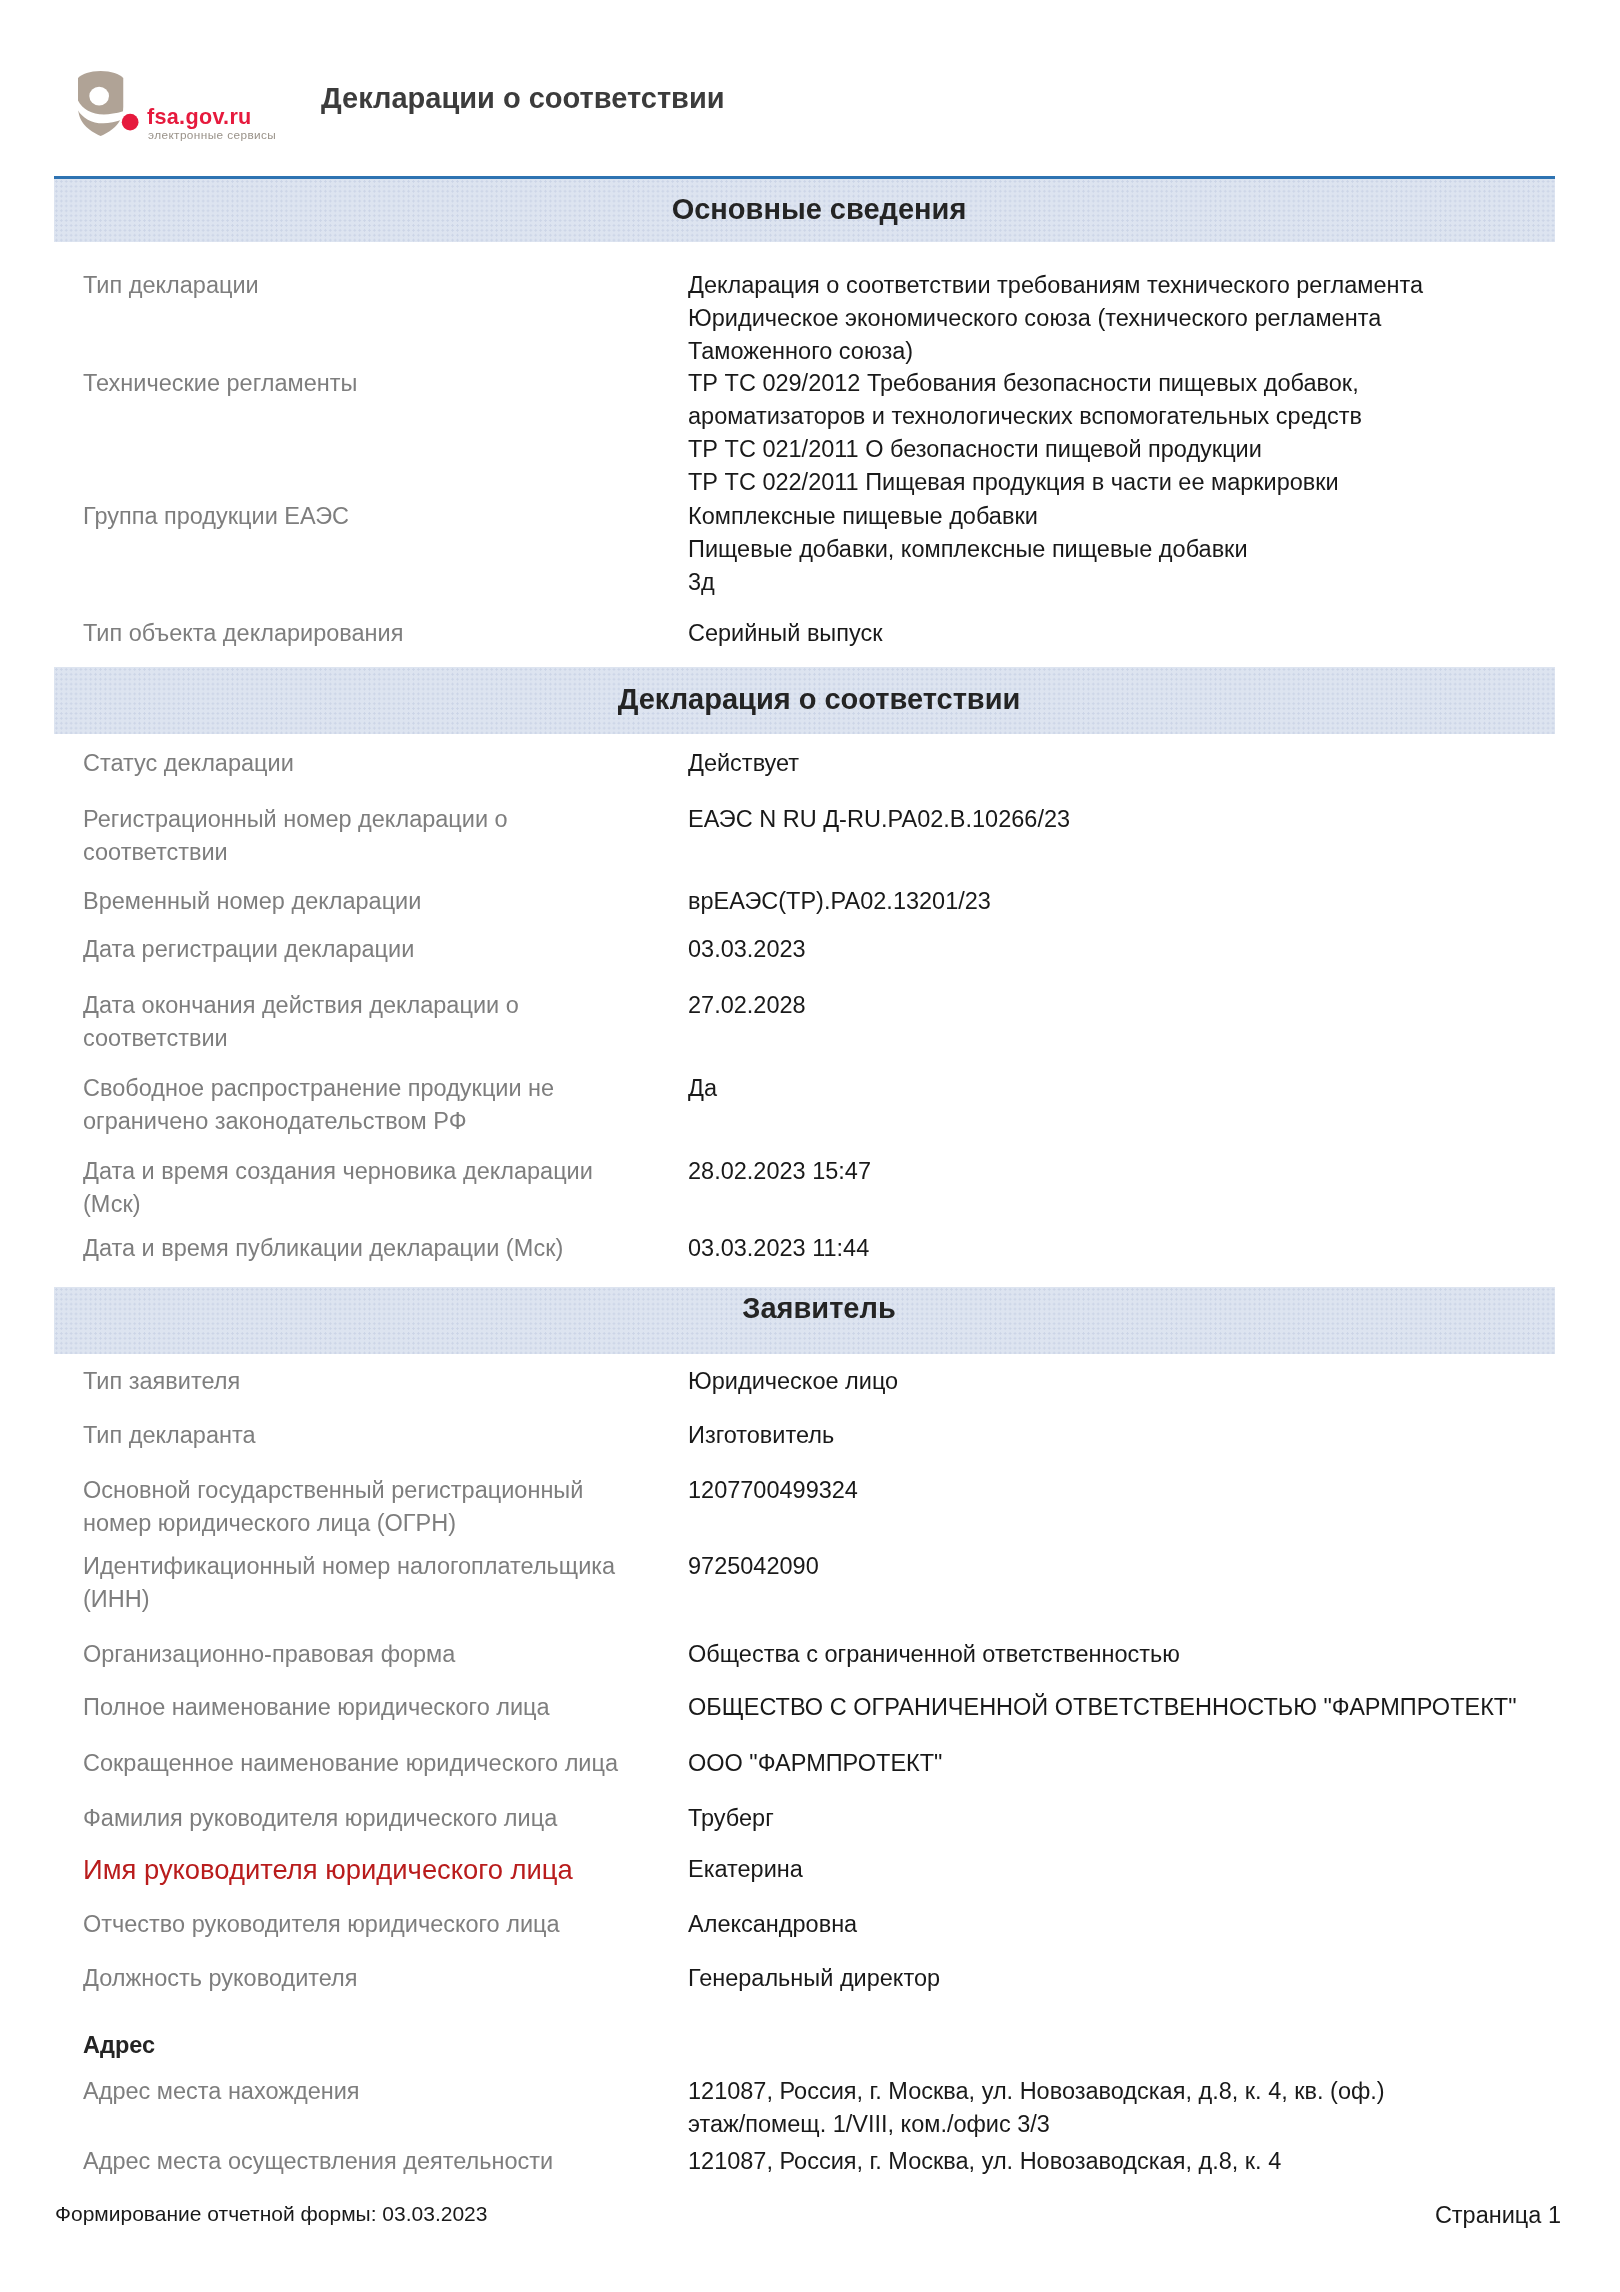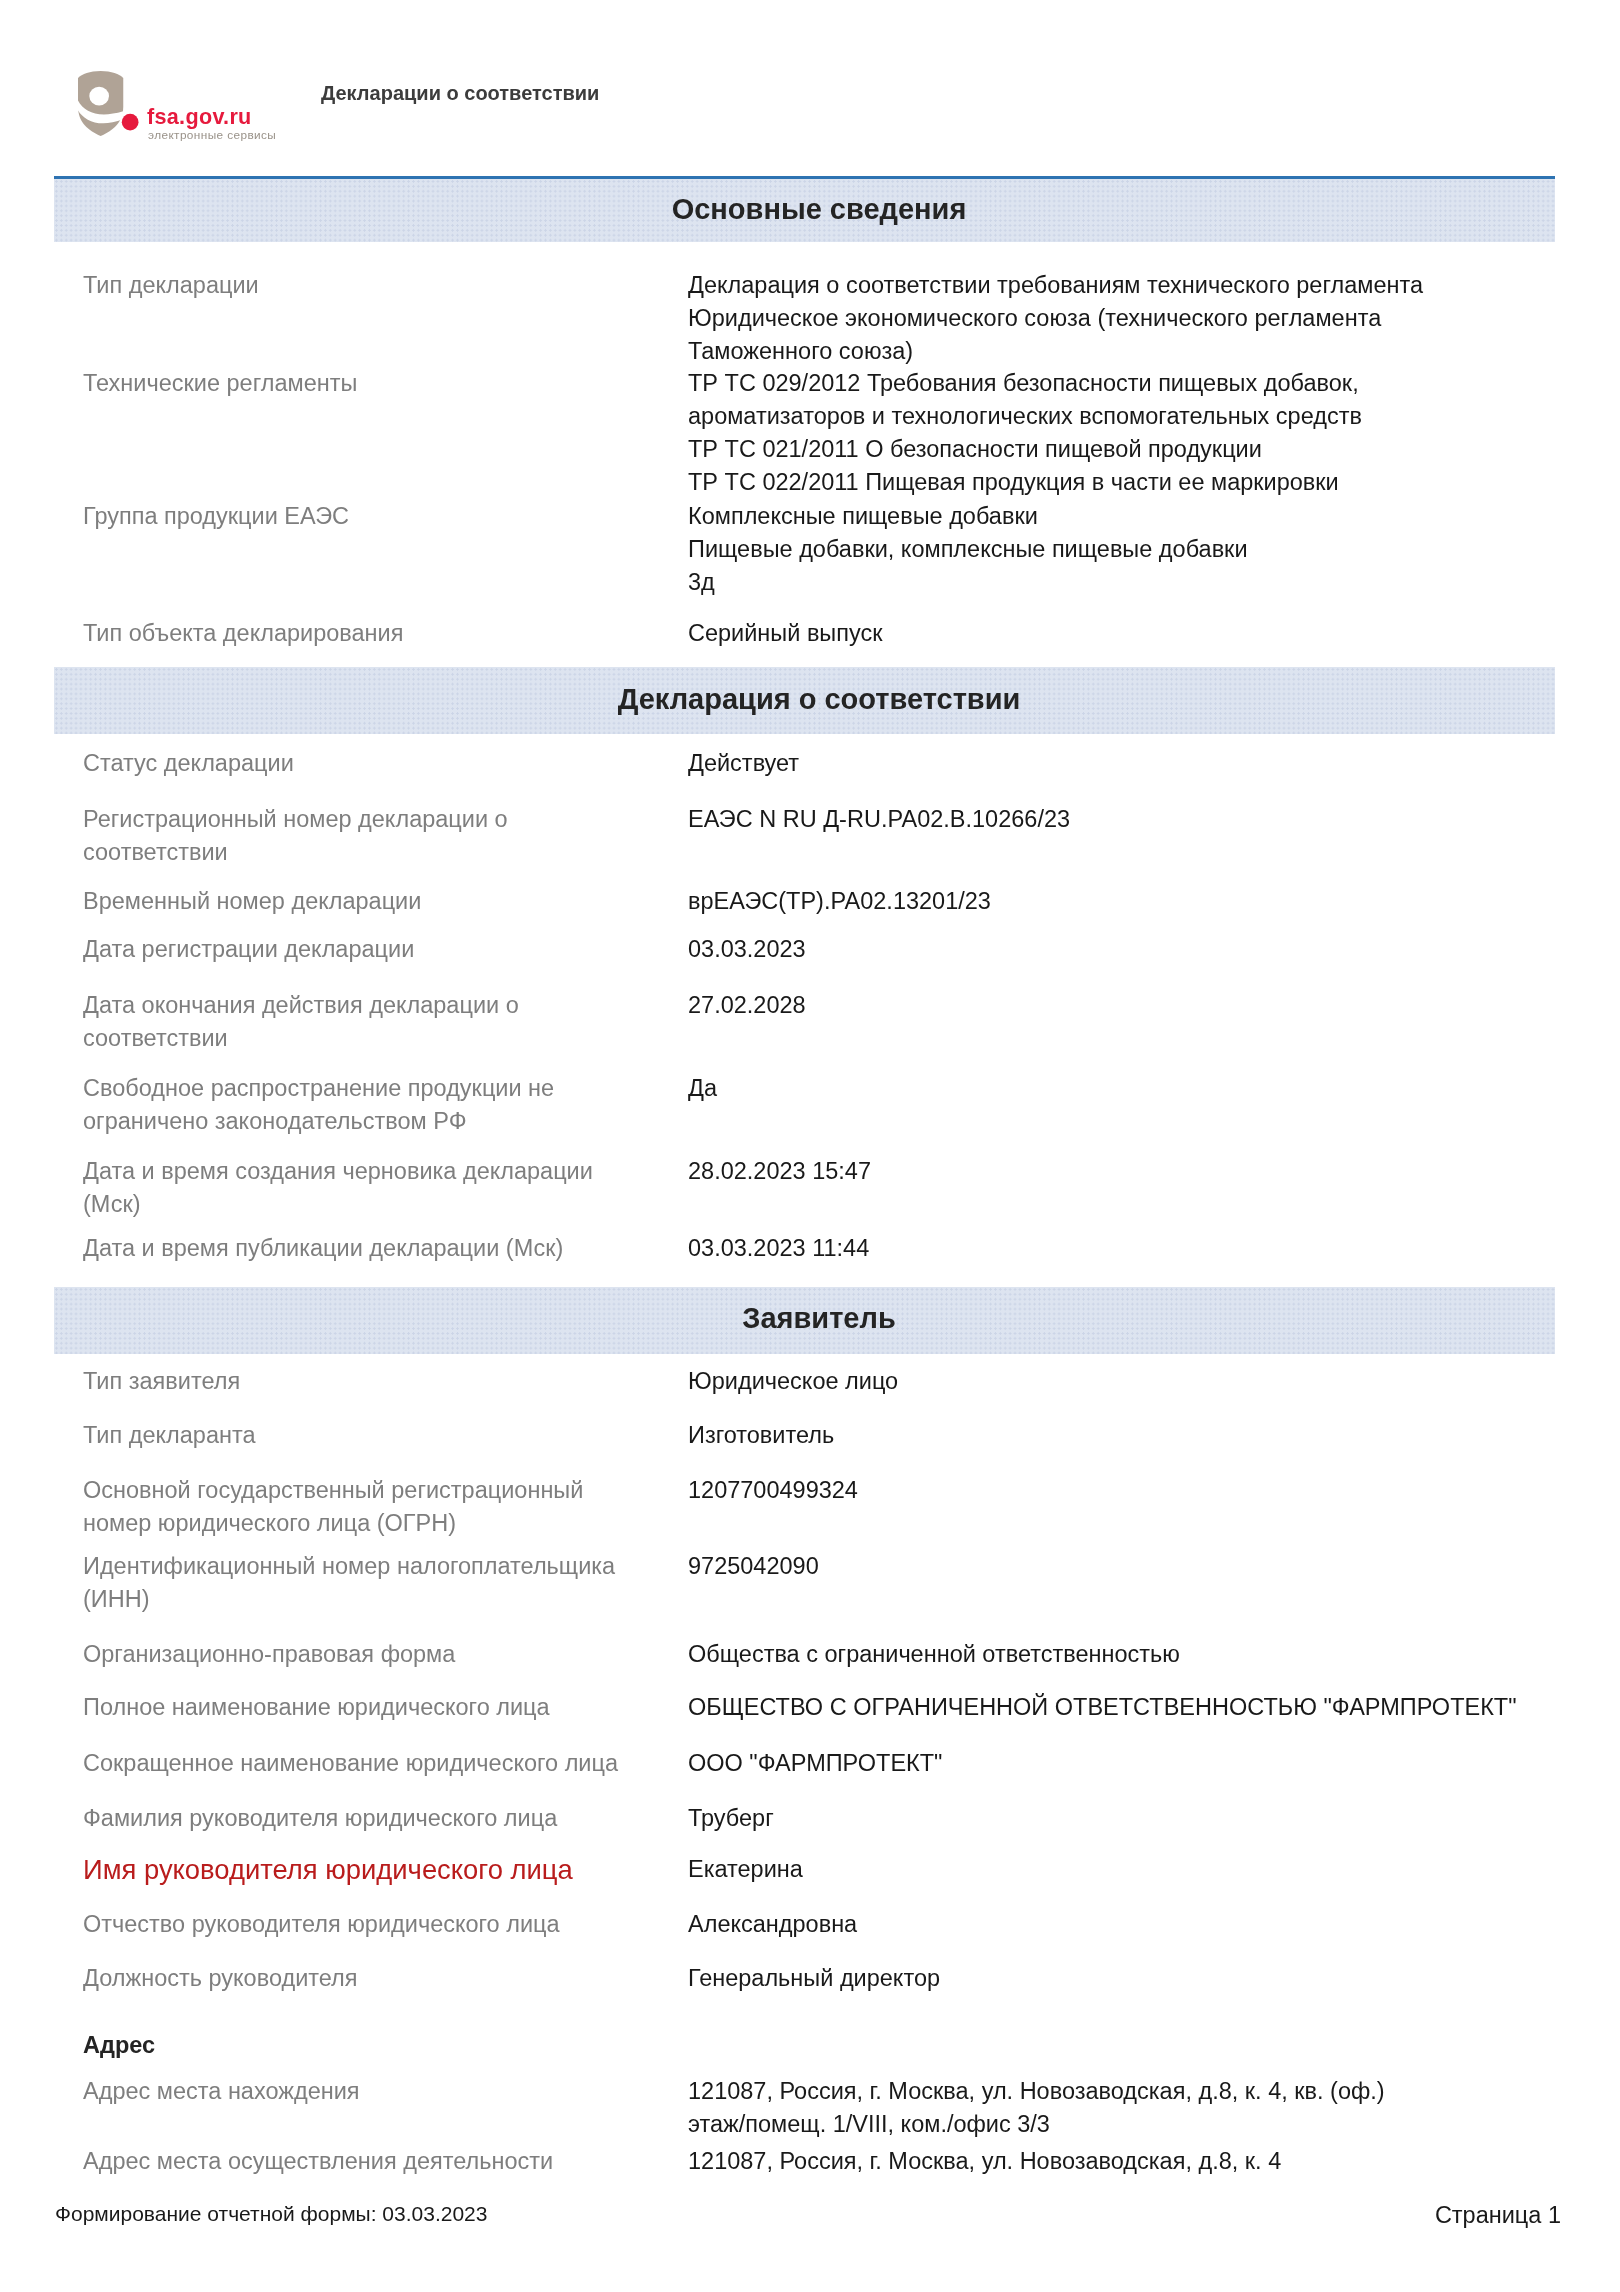--- a/index.html
+++ b/index.html
@@ -18,21 +18,21 @@
     position: absolute; left: 147px; top: 104px;
     font-size: 21.6px; font-weight: bold; letter-spacing: 0.3px;
     color: #e61a3d;
   }
   .brand-tagline {
     position: absolute; left: 148px; top: 128px;
     font-size: 11.8px; color: #999289; letter-spacing: 0.4px;
   }
   .page-title {
     position: absolute; left: 321px; top: 82px;
-    font-size: 20px; font-weight: bold; color: #3c3c3c;
+    font-size: 29px; font-weight: bold; color: #3c3c3c;
   }
 
   
   .band {
     position: absolute; left: 54px; width: 1501px; height: 63px;
     background-color: #dde4f0;
     background-image: radial-gradient(circle, #ccd5e7 1px, rgba(0,0,0,0) 1.2px);
     background-size: 4.9px 4.9px;
     text-align: center;
   }
@@ -211,21 +211,21 @@
   <div class="row" style="top:1232px">
     <div class="label">
       <div class="ln">Дата и время публикации декларации  (Мск)</div>
     </div>
     <div class="value">
       <div class="ln">03.03.2023 11:44</div>
     </div>
   </div>
 
   <div class="band" style="top:1287px; height:67px">
-    <div class="band-title" style="padding-top:15px">Заявитель</div>
+    <div class="band-title" style="padding-top:5px">Заявитель</div>
   </div>
 
   <div class="row" style="top:1365px">
     <div class="label">
       <div class="ln">Тип заявителя</div>
     </div>
     <div class="value">
       <div class="ln">Юридическое лицо</div>
     </div>
   </div>

